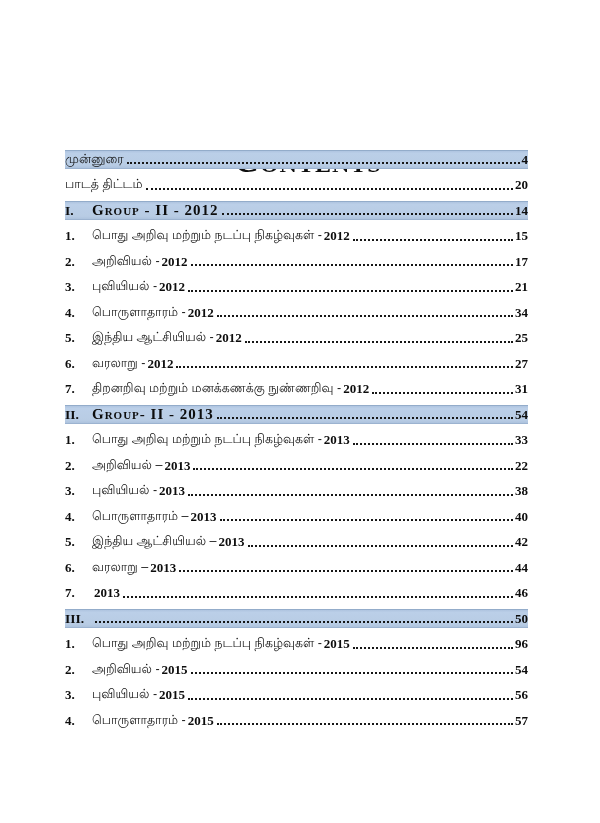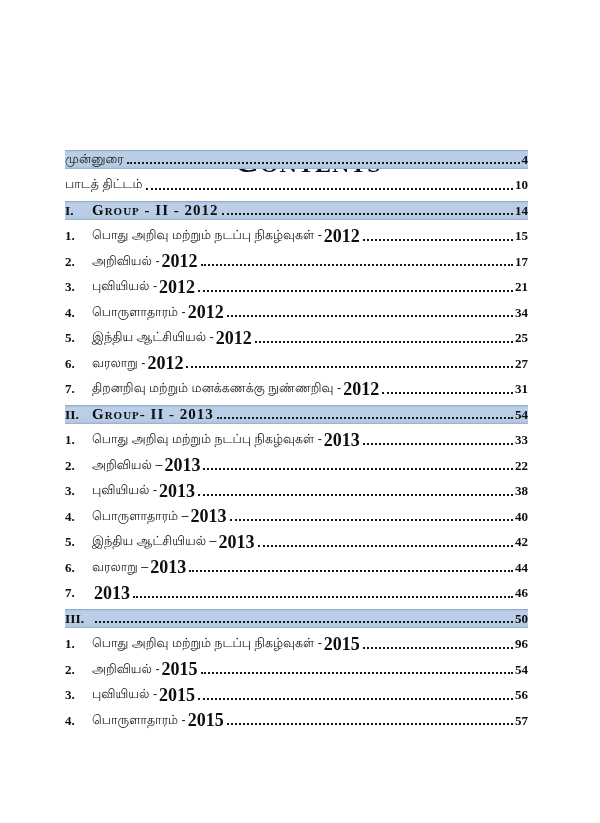--- a/index.html
+++ b/index.html
@@ -62,21 +62,21 @@
     font-weight: bold;
     font-variant: small-caps;
     font-size: 15px;
     letter-spacing: 1px;
     color: #0d0d0d;
   }
   .year {
     flex: none;
     font-family: "Liberation Serif", serif;
     font-weight: bold;
-    font-size: 18px;
+    font-size: 13px;
     margin-left: 2px;
     color: #0d0d0d;
   }
   .leader {
     flex: 1;
     min-width: 8px;
     height: 0;
     align-self: flex-end;
     margin: 0 2px 5px 3px;
     border-bottom: 2px dotted #161616;
@@ -100,21 +100,21 @@
     <span class="label">முன்னுரை</span>
 
     <span class="leader"></span>
     <span class="page">4</span>
   </div>
     <div class="row front">
 
     <span class="label">பாடத் திட்டம்</span>
 
     <span class="leader"></span>
-    <span class="page">10</span>
+    <span class="page">20</span>
   </div>
     <div class="row header highlight">
     <span class="num">I.</span>
     <span class="label">Group - II - 2012</span>
 
     <span class="leader"></span>
     <span class="page">14</span>
   </div>
     <div class="row entry">
     <span class="num">1.</span>

